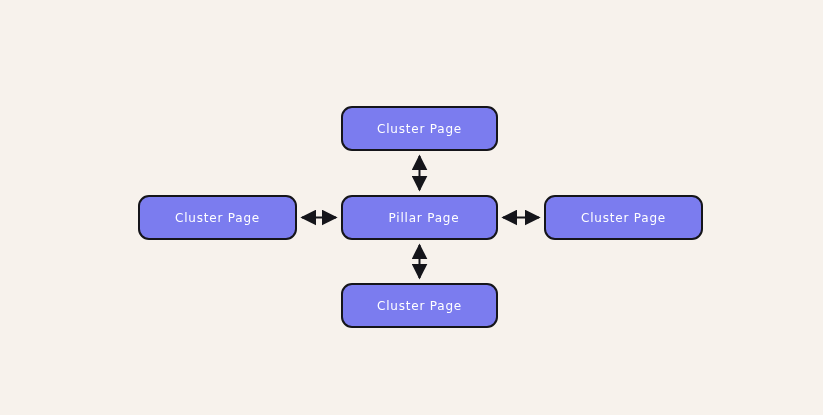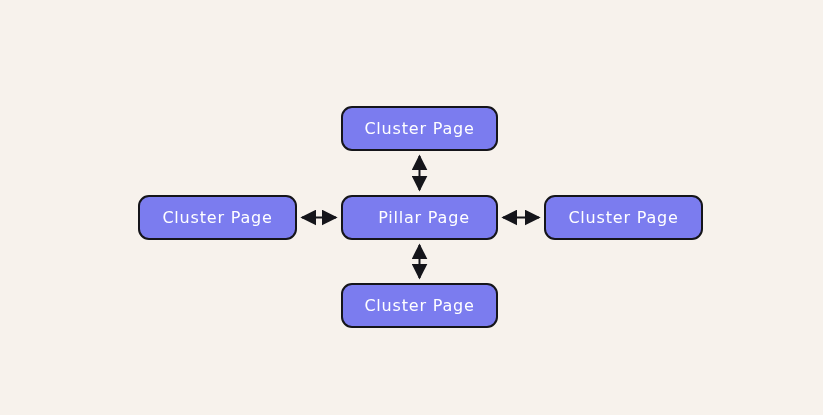--- a/index.html
+++ b/index.html
@@ -20,21 +20,21 @@
     box-sizing: border-box;
     background: var(--node_fill, #7b7cef);
     border: 2px solid var(--node_border, #15151a);
     border-radius: 11px;
     display: flex;
     align-items: center;
     justify-content: center;
   }
   .node .label {
     color: var(--node_text, #ffffff);
-    font-size: 16px;
+    font-size: 12px;
     letter-spacing: 0.8px;
     font-weight: 400;
     white-space: nowrap;
     user-select: none;
   }
   .node-top    { left: 341px; top: 106px; width: 157px; height: 45px; }
   .node-left   { left: 138px; top: 195px; width: 159px; height: 45px; }
   .node-center { left: 341px; top: 195px; width: 157px; height: 45px; padding-left: 9px; }
   .node-right  { left: 544px; top: 195px; width: 159px; height: 45px; }
   .node-bottom { left: 341px; top: 283px; width: 157px; height: 45px; }

